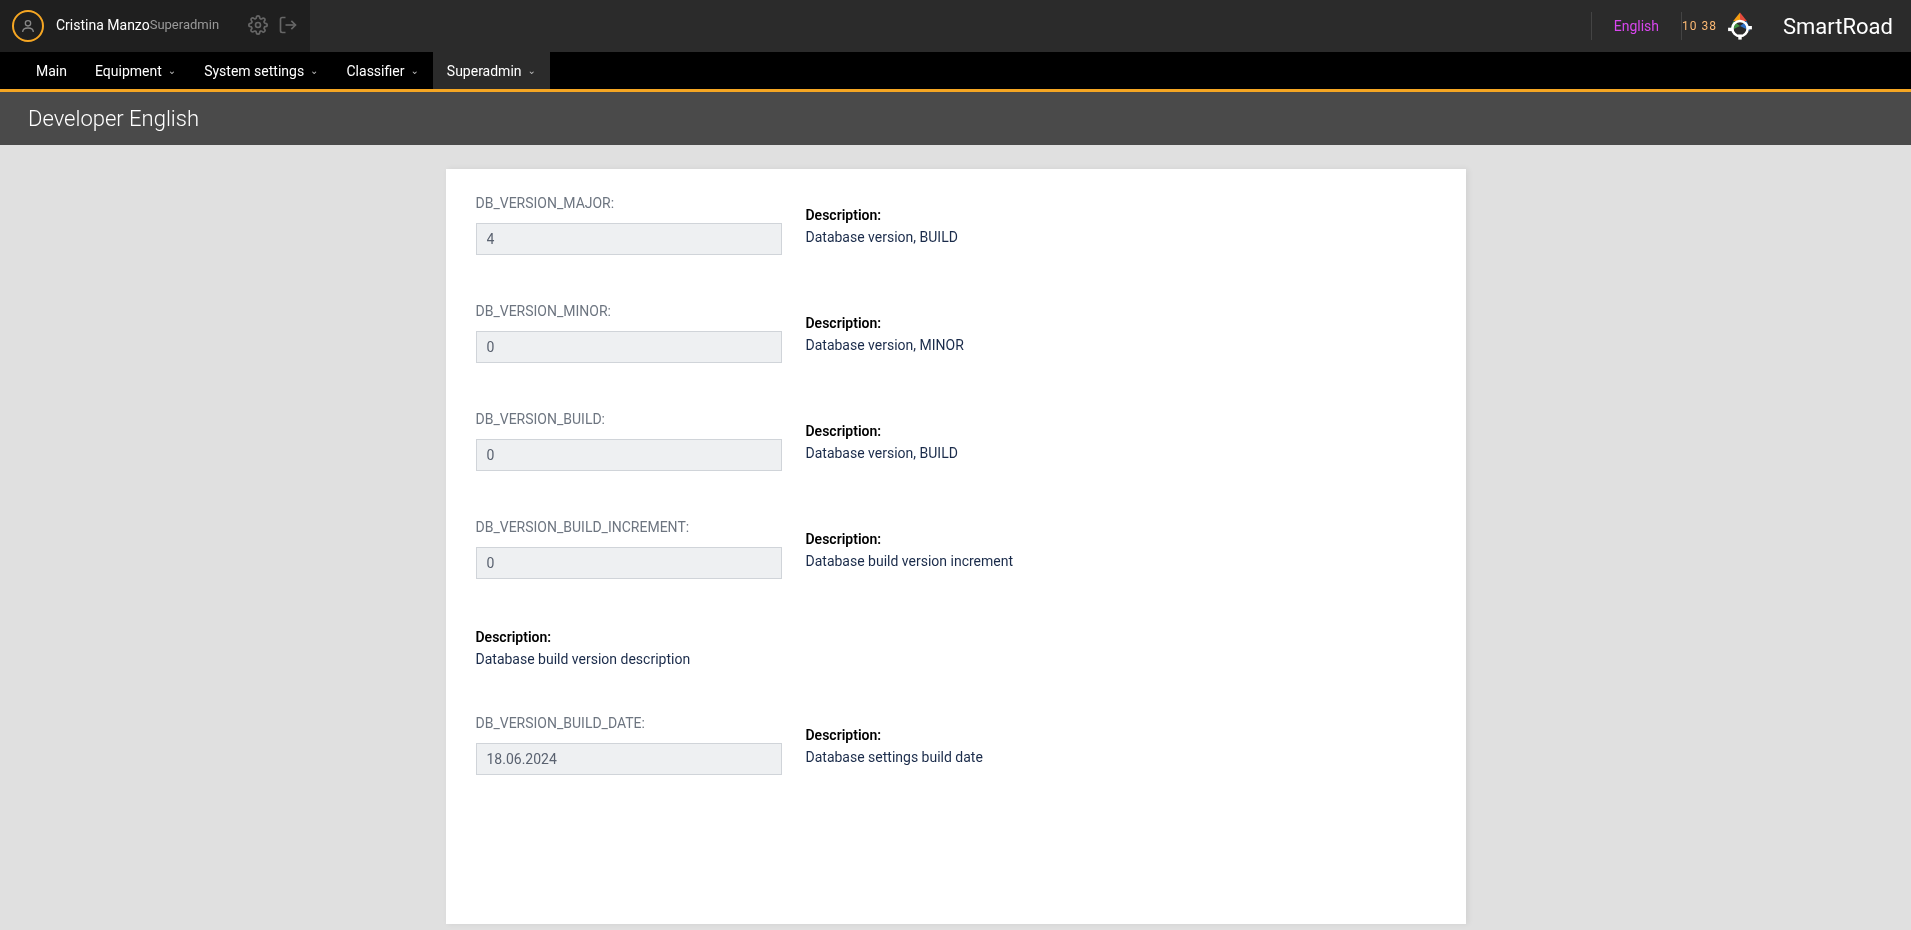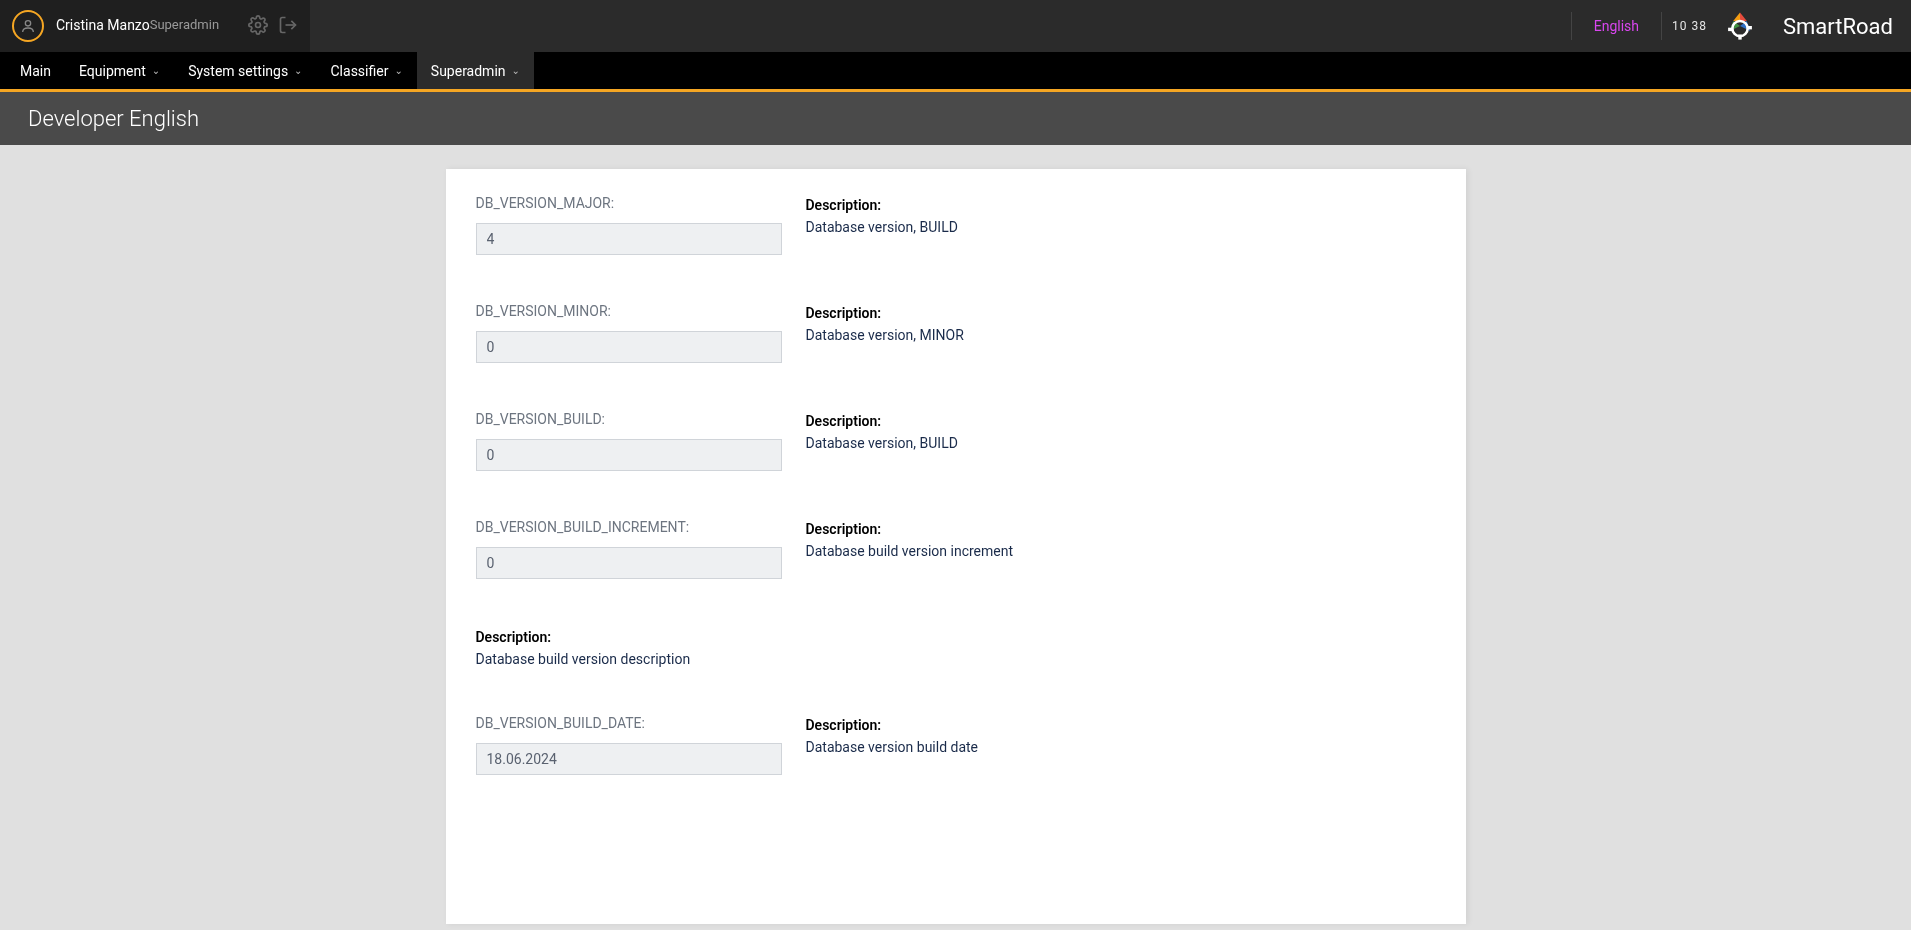--- a/index.html
+++ b/index.html
@@ -37,30 +37,30 @@
     flex-shrink: 0;
   }
   .avatar-ring svg { width: 16px; height: 16px; }
   .user-text { display: flex; flex-direction: row; line-height: 1.25; flex: 1; }
   .user-name { color: #fff; font-size: 14px; }
   .user-role { color: #999; font-size: 13px; }
   .user-actions { display: flex; gap: 10px; color: #666; }
   .user-actions svg { width: 20px; height: 20px; cursor: pointer; }
   .topbar-spacer { flex: 1; }
   .lang { color: #d946ef; padding: 0 22px; border-left: 1px solid #444; height: 28px; display: flex; align-items: center; font-size: 14px; }
-  .clock { color: #e5e5e5; padding: 0 10px; border-left: 1px solid #444; height: 28px; display: flex; align-items: center; font-size: 12px; letter-spacing: 1px; }
+  .clock { color: #fdba74; padding: 0 0; border-left: 1px solid #444; height: 28px; display: flex; align-items: center; font-size: 12px; letter-spacing: 1px; }
   .brand { display: flex; align-items: center; gap: 26px; padding: 0 18px 0 6px; }
   .brand-logo { width: 34px; height: 34px; position: relative; }
   .brand-name { color: #fff; font-size: 22px; font-weight: 400; }
   .navbar {
     height: 40px;
     background: #000;
     display: flex;
     align-items: stretch;
-    padding-left: 6px;
+    padding-left: 22px;
     border-bottom: 3px solid #f5a623;
   }
   .nav-item {
     display: flex;
     align-items: center;
     padding: 0 14px;
     color: #fff;
     font-size: 14px;
     cursor: pointer;
     gap: 6px;
@@ -83,20 +83,21 @@
   }
   .card {
     background: #fff;
     width: 1020px;
     padding: 26px 30px 40px 30px;
     box-shadow: 2px 0 6px rgba(0,0,0,0.07);
   }
   .setting-row {
     display: flex;
     margin-bottom: 48px;
+    align-items: center;
   }
   .setting-left { width: 330px; }
   .setting-label {
     color: #6d7580;
     font-size: 14px;
     margin-bottom: 12px;
   }
   .setting-input {
     width: 306px;
     height: 32px;
@@ -227,17 +228,17 @@
       <div class="setting-row">
         <div class="setting-right">
           <div class="desc-label">Description:</div>
           <div class="desc-text">Database build version description</div>
         </div>
       </div>
       <div class="setting-row">
         <div class="setting-left"><div class="setting-label">DB_VERSION_BUILD_DATE:</div><input class="setting-input" type="text" value="18.06.2024" style=""></div>
         <div class="setting-right">
           <div class="desc-label">Description:</div>
-          <div class="desc-text">Database version build date</div>
+          <div class="desc-text">Database settings build date</div>
         </div>
       </div>
     </div>
 </div>
 
 </body></html>

